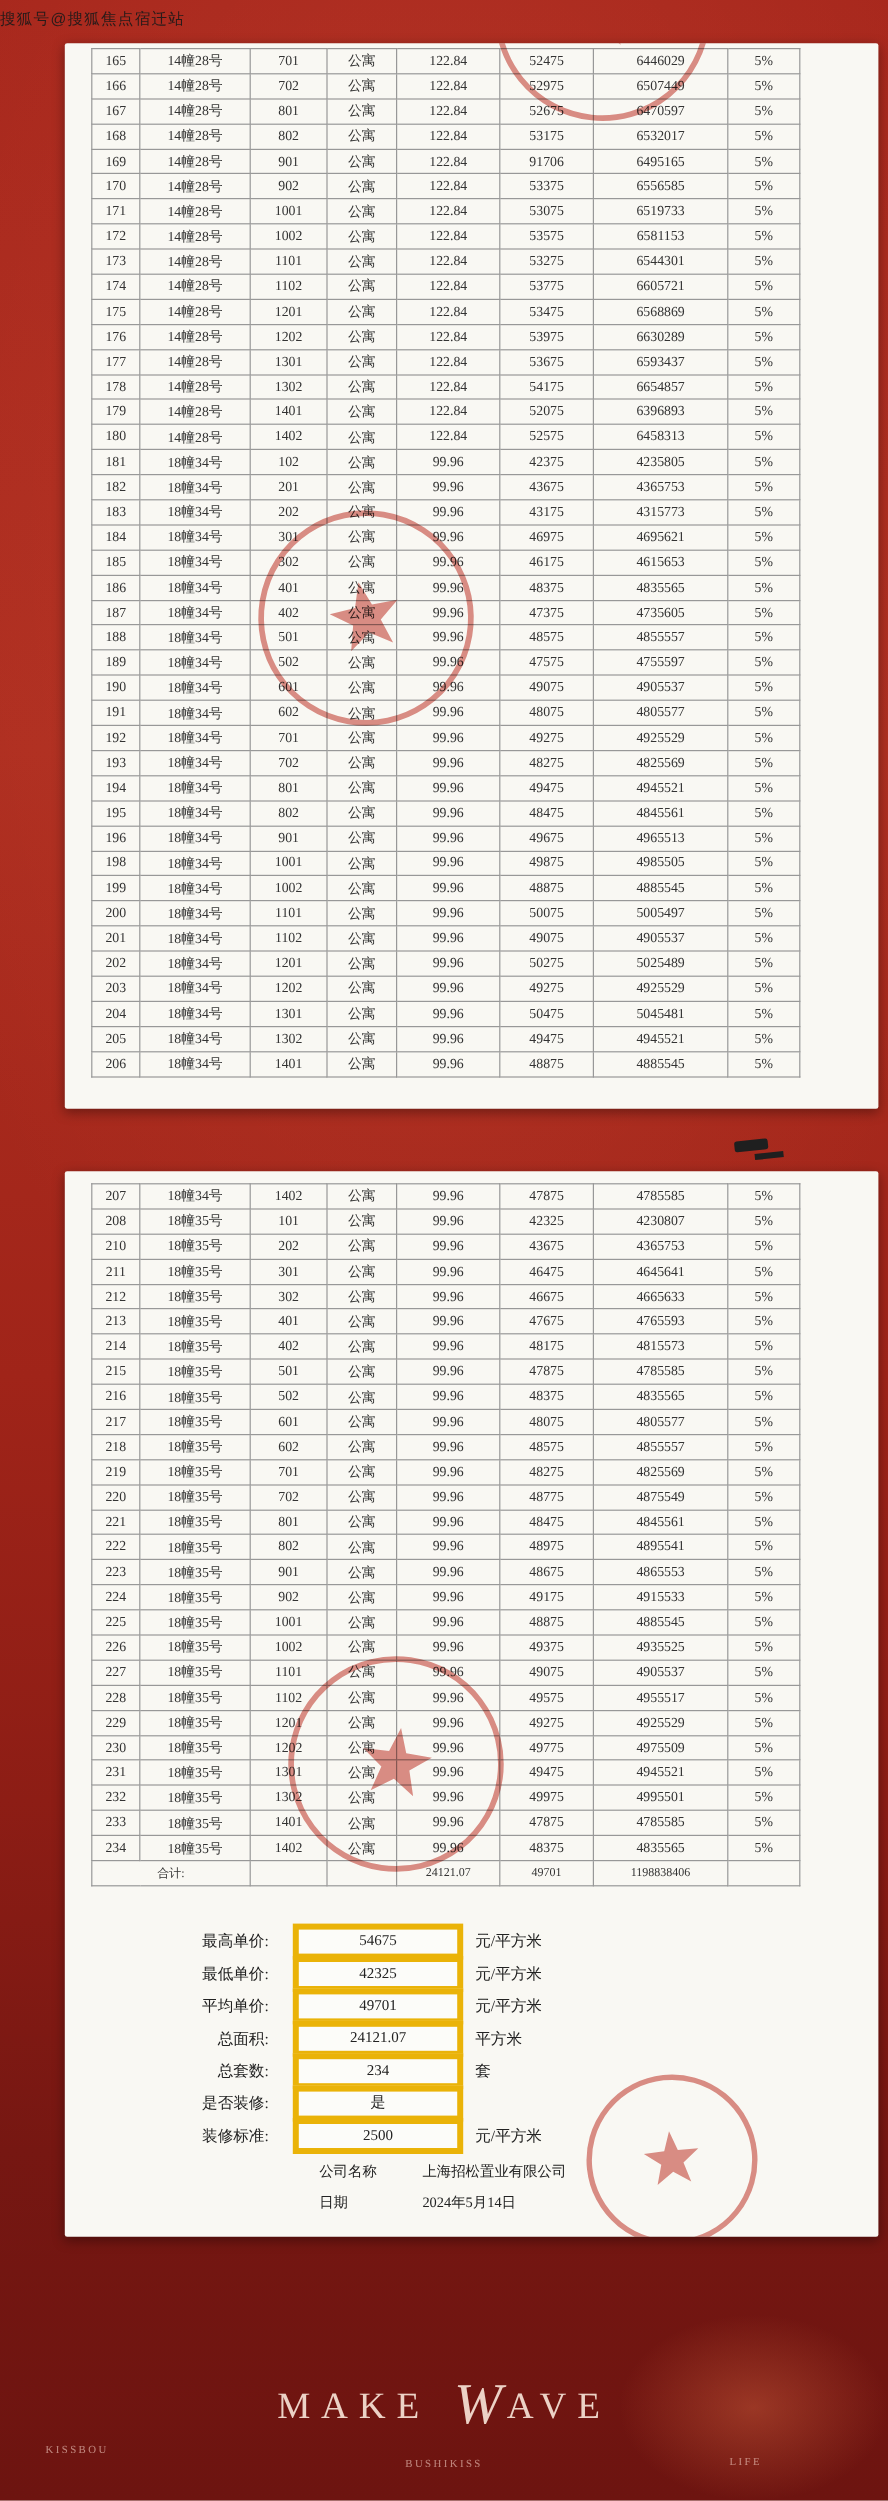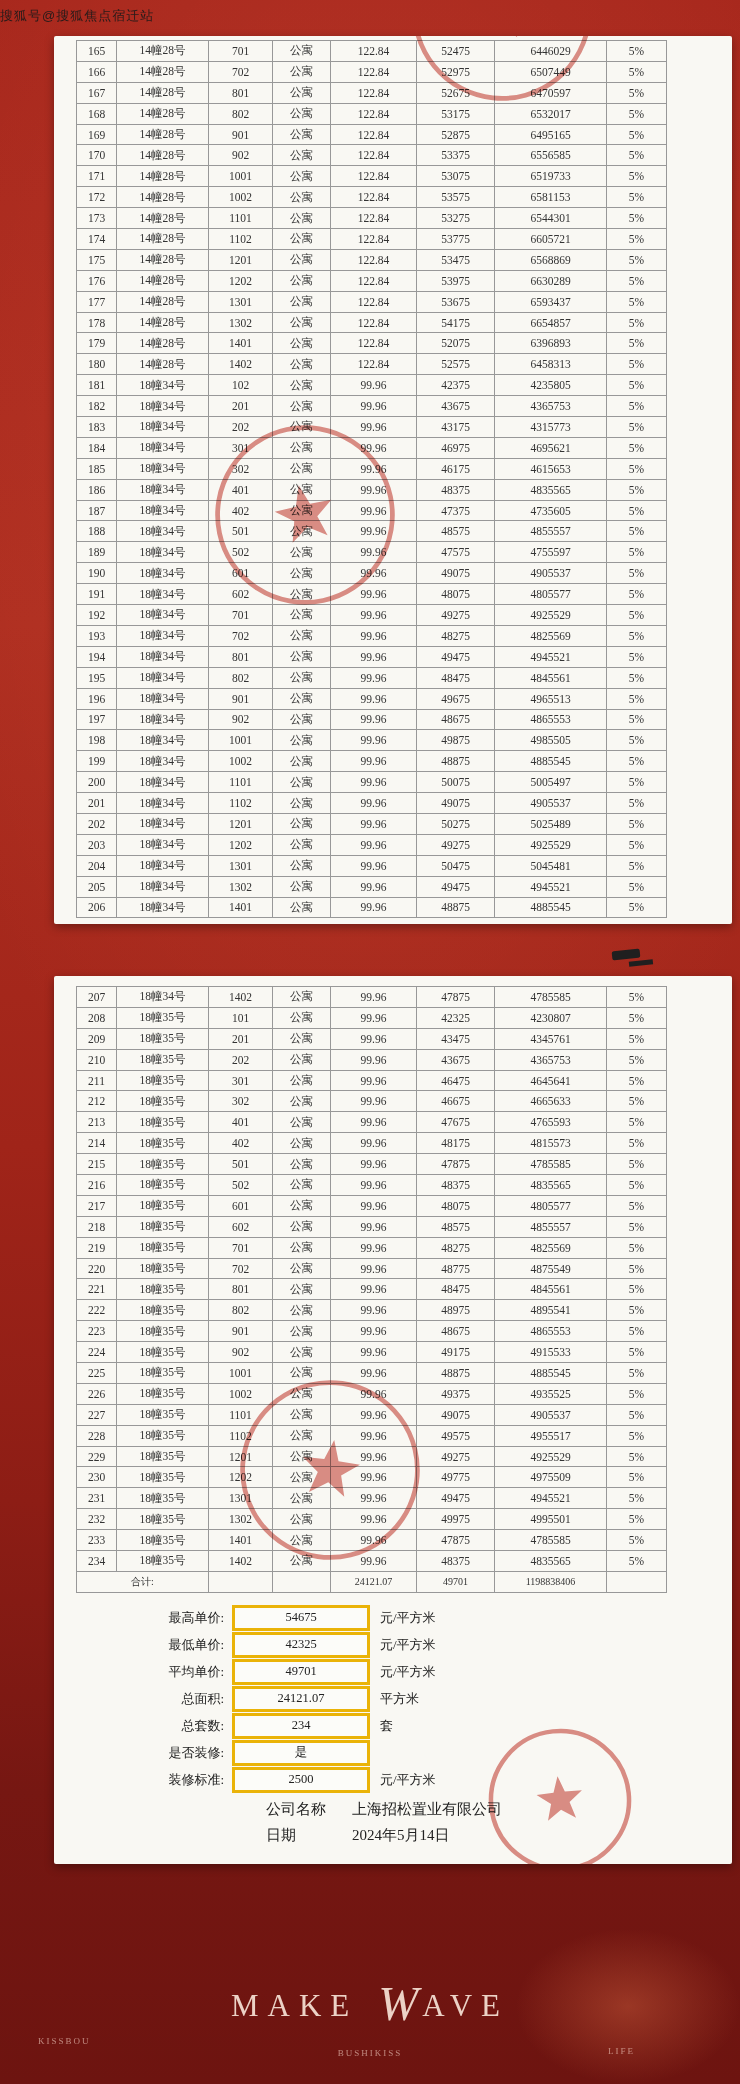--- a/index.html
+++ b/index.html
@@ -19,24 +19,24 @@
     font-family:"Liberation Serif",serif;font-size:11.5px;color:#333;}
   .page1 .price-table{top:4px;}
   .page2 .price-table{top:10px;}
   .price-table td{border:1px solid #989898;text-align:center;padding:0;height:19.9px;
     white-space:nowrap;overflow:hidden;}
   .total-row td{font-size:10px;}
   .stamp{position:absolute;opacity:0.55;mix-blend-mode:multiply;pointer-events:none;}
   .summary{position:absolute;left:62px;top:628px;font-family:"Liberation Serif",serif;font-size:13px;color:#222;}
   .srow{display:flex;align-items:center;height:27px;}
   .slabel{width:108px;text-align:right;padding-right:8px;}
-  .sbox{width:132px;height:20px;border:3px solid #eab308;display:flex;align-items:center;
-    justify-content:center;font-size:12.5px;background:rgba(255,255,255,0.5);}
+  .sbox{width:132px;height:20px;border:5px solid #eab308;display:flex;align-items:center;
+    justify-content:center;font-size:12.5px;background:rgba(255,255,255,0.5);margin-left:12px;}
   .sunit{margin-left:10px;}
-  .company{position:absolute;left:212px;top:820px;font-family:"Liberation Serif",serif;font-size:15px;color:#222;}
+  .company{position:absolute;left:212px;top:820px;font-family:"Liberation Serif",serif;font-size:12px;color:#222;}
   .crow{display:flex;height:26px;align-items:center;}
   .clabel{width:72px;}
   .cval{margin-left:14px;}
   .artifact{position:absolute;left:612px;top:950px;width:28px;height:9px;background:#1f1f1f;
     transform:rotate(-6deg);border-radius:2px;box-shadow:14px 10px 0 -2px #1f1f1f;}
   .footer-glow{position:absolute;left:420px;top:1890px;width:320px;height:194px;
     background:radial-gradient(closest-side at 65% 60%, rgba(225,110,70,0.38), transparent);}
   .logo{position:absolute;top:1972px;left:0;width:740px;text-align:center;
     font-family:"Liberation Serif",serif;font-size:31px;letter-spacing:9px;color:#ecd2c6;}
   .logo .fw{font-style:italic;font-size:48px;letter-spacing:2px;margin-left:20px;margin-right:2px;
@@ -106,21 +106,21 @@
             <td>53175</td>
             <td>6532017</td>
             <td>5%</td>
           </tr>
           <tr>
             <td>169</td>
             <td>14幢28号</td>
             <td>901</td>
             <td>公寓</td>
             <td>122.84</td>
-            <td>52875</td>
+            <td>91706</td>
             <td>6495165</td>
             <td>5%</td>
           </tr>
           <tr>
             <td>170</td>
             <td>14幢28号</td>
             <td>902</td>
             <td>公寓</td>
             <td>122.84</td>
             <td>53375</td>
@@ -378,30 +378,20 @@
             <td>5%</td>
           </tr>
           <tr>
             <td>196</td>
             <td>18幢34号</td>
             <td>901</td>
             <td>公寓</td>
             <td>99.96</td>
             <td>49675</td>
             <td>4965513</td>
-            <td>5%</td>
-          </tr>
-          <tr>
-            <td>197</td>
-            <td>18幢34号</td>
-            <td>902</td>
-            <td>公寓</td>
-            <td>99.96</td>
-            <td>48675</td>
-            <td>4865553</td>
             <td>5%</td>
           </tr>
           <tr>
             <td>198</td>
             <td>18幢34号</td>
             <td>1001</td>
             <td>公寓</td>
             <td>99.96</td>
             <td>49875</td>
             <td>4985505</td>
@@ -539,30 +529,20 @@
             <td>5%</td>
           </tr>
           <tr>
             <td>208</td>
             <td>18幢35号</td>
             <td>101</td>
             <td>公寓</td>
             <td>99.96</td>
             <td>42325</td>
             <td>4230807</td>
-            <td>5%</td>
-          </tr>
-          <tr>
-            <td>209</td>
-            <td>18幢35号</td>
-            <td>201</td>
-            <td>公寓</td>
-            <td>99.96</td>
-            <td>43475</td>
-            <td>4345761</td>
             <td>5%</td>
           </tr>
           <tr>
             <td>210</td>
             <td>18幢35号</td>
             <td>202</td>
             <td>公寓</td>
             <td>99.96</td>
             <td>43675</td>
             <td>4365753</td>

